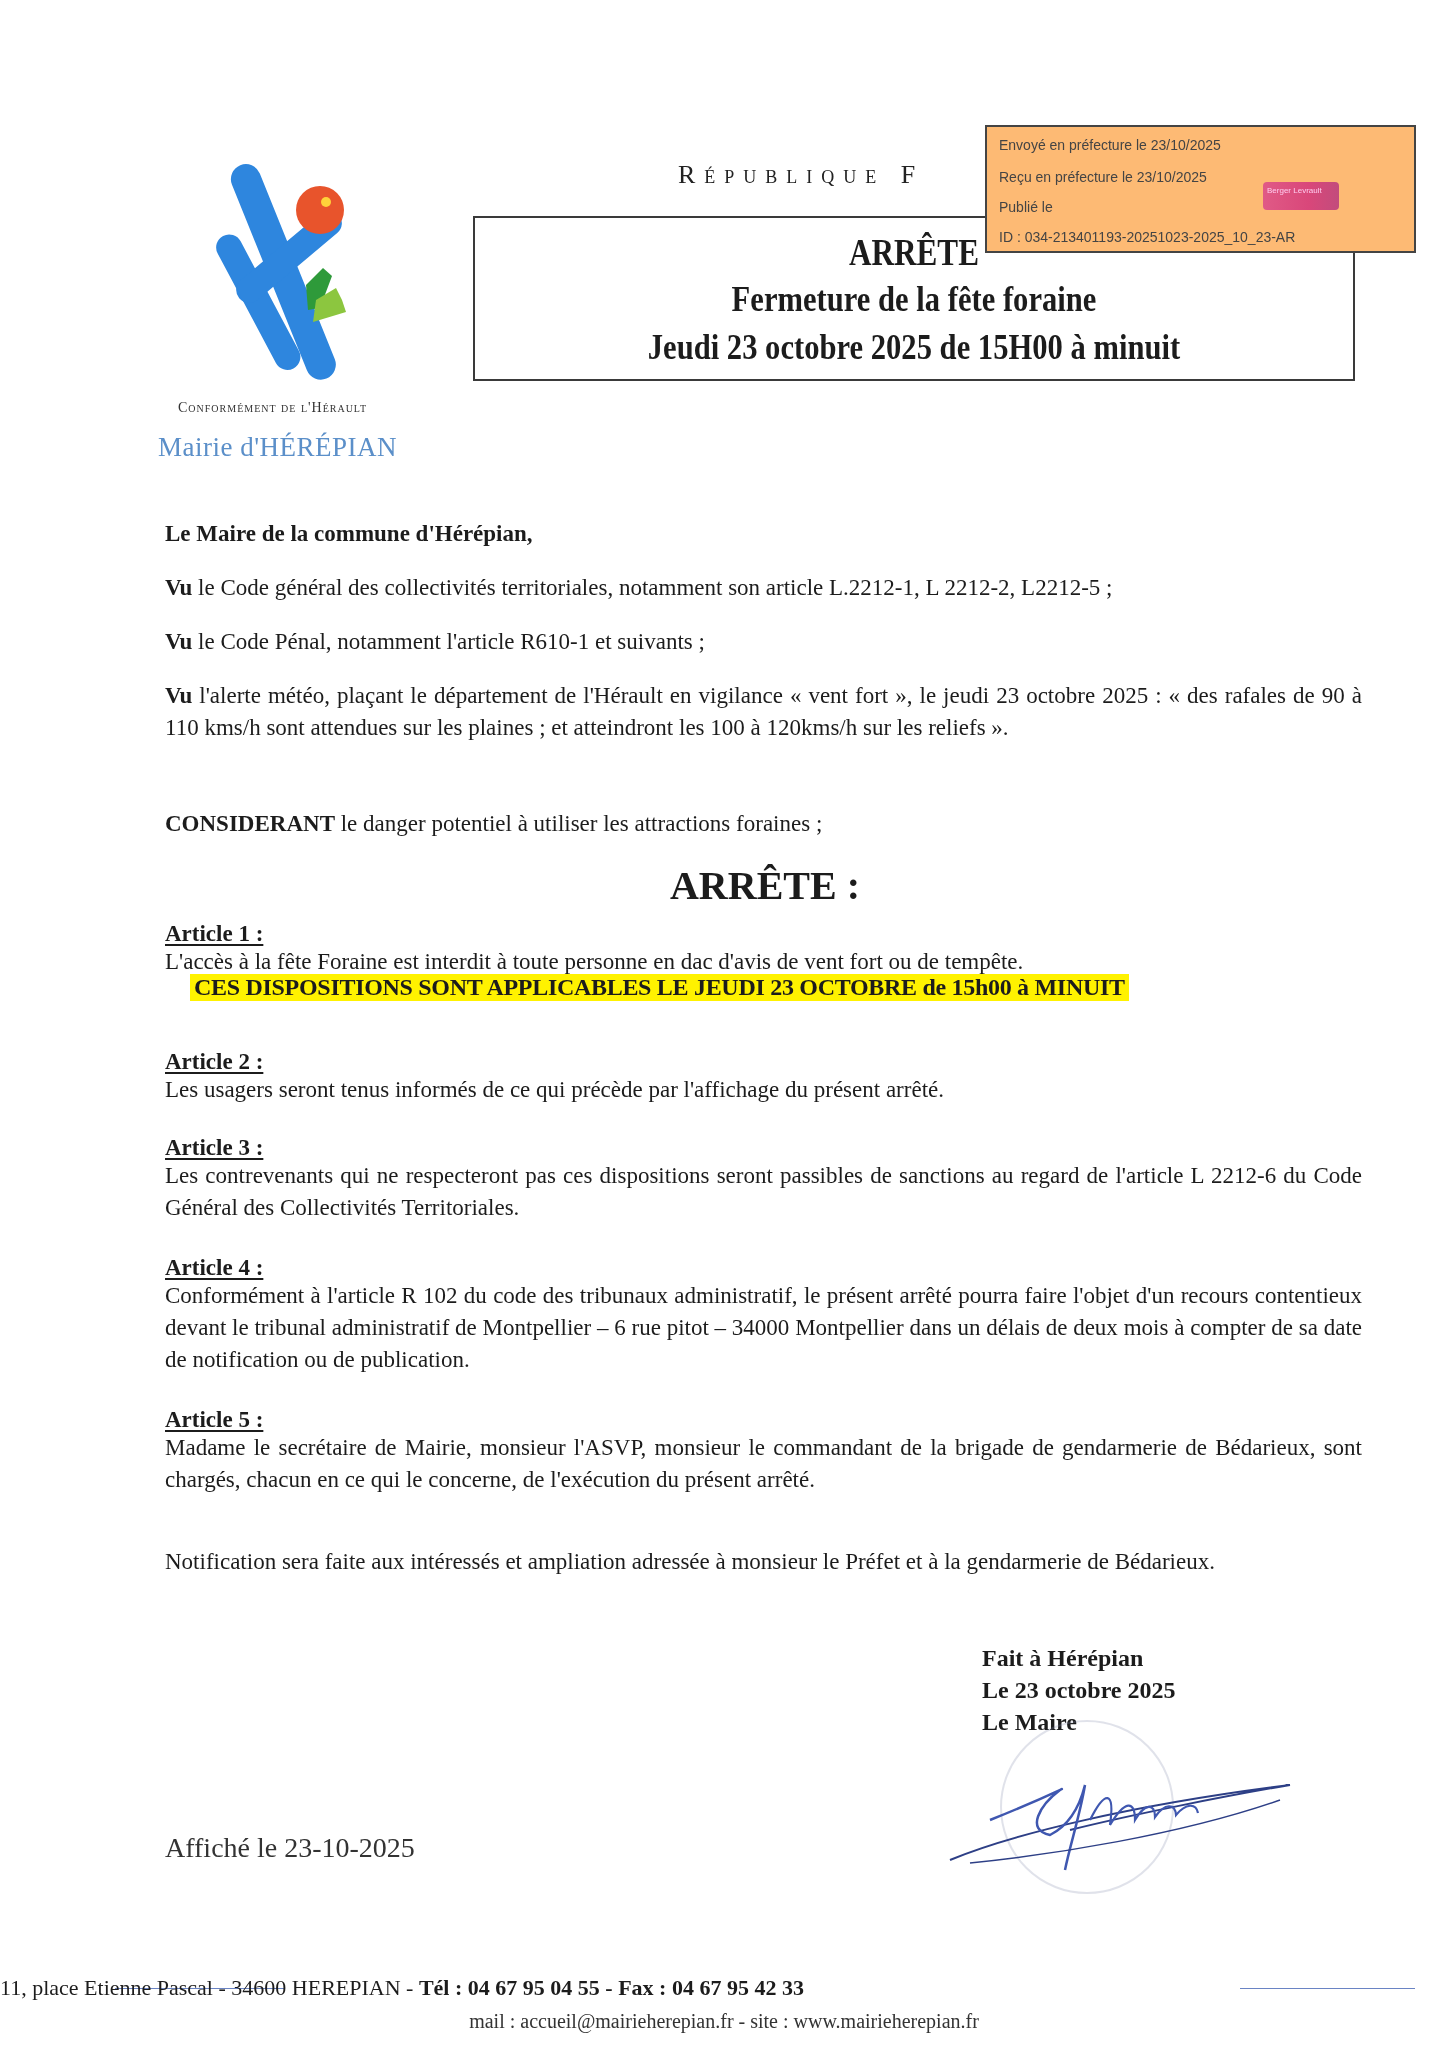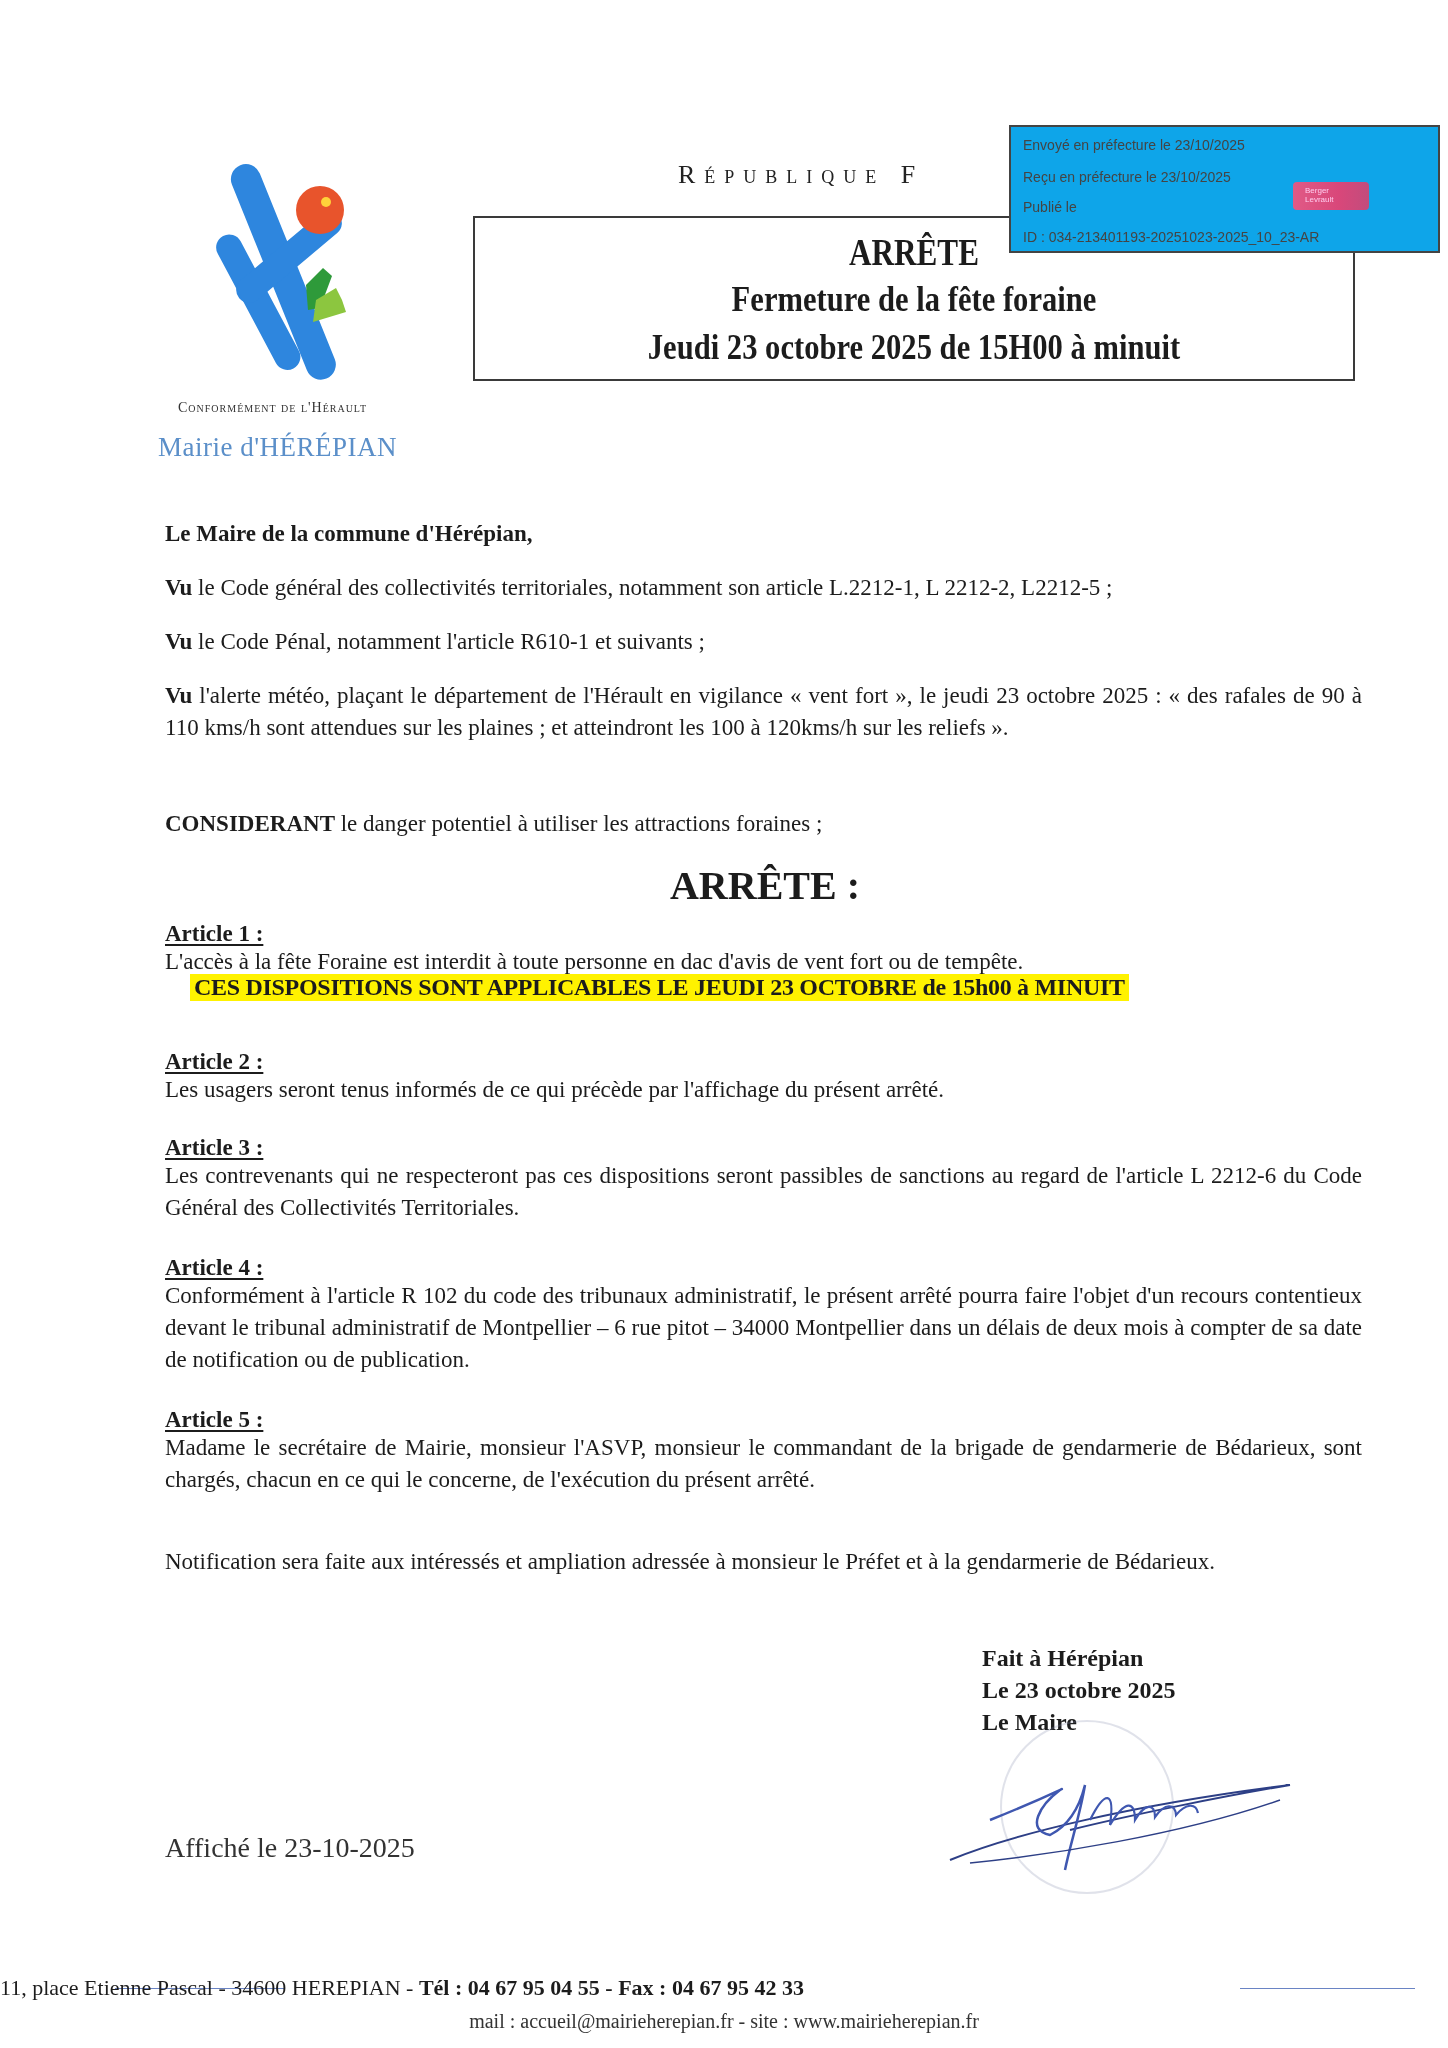--- a/index.html
+++ b/index.html
@@ -15,24 +15,24 @@
   
   #republique { left:678px; top:160px; font-size:26px; letter-spacing:9px; font-variant:small-caps; color:#222; white-space:nowrap; }
 
   
   #title-box { left:473px; top:216px; width:882px; height:165px; border:2px solid #3a3a3a; box-sizing:border-box; text-align:center; }
   #title-main { position:absolute; left:0; right:0; top:12px; font-size:38px; font-weight:bold; font-family:"Liberation Sans Narrow","Liberation Serif",serif; transform:scaleX(0.82); }
   #title-sub1 { position:absolute; left:0; right:0; top:60px; font-size:36px; font-weight:bold; transform:scaleX(0.85); }
   #title-sub2 { position:absolute; left:0; right:0; top:108px; font-size:36px; font-weight:bold; transform:scaleX(0.85); }
 
   
-  #stamp { left:985px; top:125px; width:431px; height:128px; border:2px solid #444; background:#0ea5e9; box-sizing:border-box;
-           font-family:"Liberation Sans","DejaVu Sans",sans-serif; font-size:14px; color:#444; z-index:5;margin-left:24px; }
+  #stamp { left:985px; top:125px; width:431px; height:128px; border:2px solid #444; background:#fdba74; box-sizing:border-box;
+           font-family:"Liberation Sans","DejaVu Sans",sans-serif; font-size:14px; color:#444; z-index:5; }
   .stamp-line { position:absolute; left:12px; white-space:nowrap; }
-  #stamp-badge { position:absolute; left:282px; top:55px; width:76px; height:28px; background:linear-gradient(90deg,#e05a86,#d9477a 60%,#c24c7c); border-radius:4px; color:#fce; font-size:8px; line-height:9px; padding:4px 12px; box-sizing:border-box; overflow:hidden; }
+  #stamp-badge { position:absolute; left:276px; top:55px; width:76px; height:28px; background:linear-gradient(90deg,#e05a86,#d9477a 60%,#c24c7c); border-radius:4px; color:#fce; font-size:8px; line-height:9px; padding:4px 4px; box-sizing:border-box; overflow:hidden; }
 
   
   .body-text { left:165px; width:1197px; font-size:23px; line-height:32px; transform-origin:left top; }
   .just { text-align:justify; }
   .b { font-weight:bold; }
   .u { text-decoration:underline; text-decoration-thickness:2px; text-underline-offset:3px; }
   #highlight { left:190px; top:974px; font-size:24px; font-weight:bold; background:#fff200; padding:0 4px; white-space:nowrap; letter-spacing:-0.3px; }
 
   #arrete-heading { left:0; width:1530px; top:862px; text-align:center; font-size:40px; font-weight:bold; }
 

